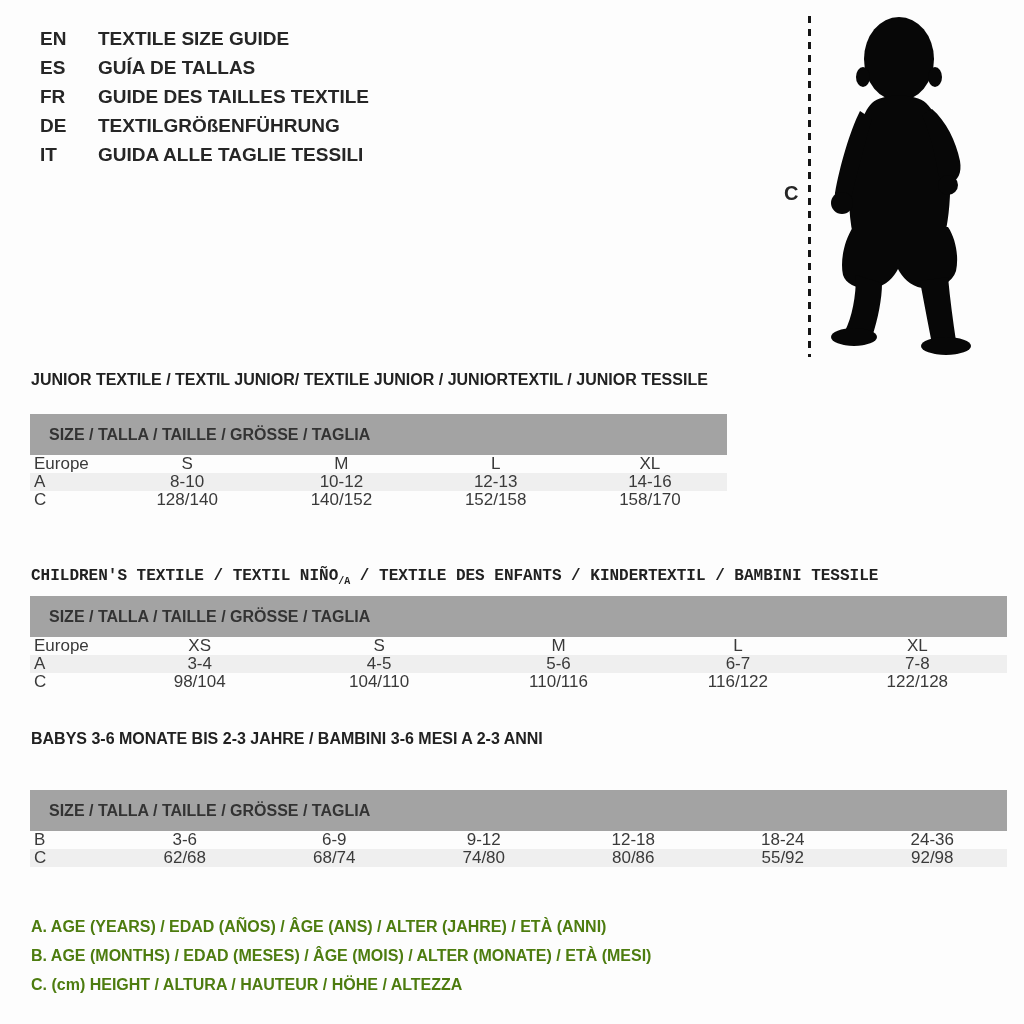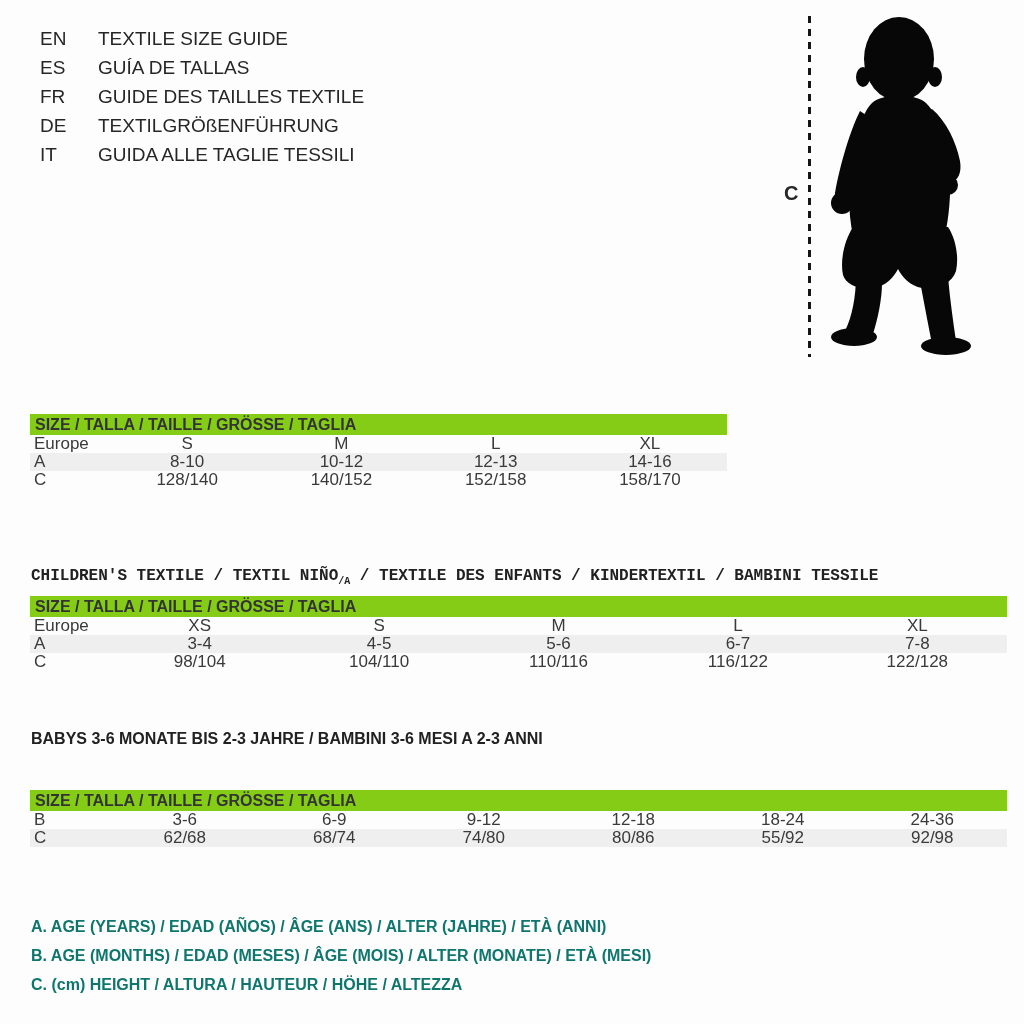--- a/index.html
+++ b/index.html
@@ -4,45 +4,45 @@
 <style>
   * { margin:0; padding:0; box-sizing:border-box; }
   body { background:#e9e9e9; }
   .canvas {
     position:relative; width:1024px; height:1024px; background:#fdfdfd;
     font-family:"Liberation Sans", sans-serif; overflow:hidden;
     color:#262626;
   }
   
   .lang-block { position:absolute; left:40px; top:24px; }
-  .lang-row { line-height:29px; font-weight:normal; font-size:19px; white-space:nowrap; }
+  .lang-row { line-height:29px; font-weight:bold; font-size:19px; white-space:nowrap; }
   .lang-code { display:inline-block; width:58px; }
   
   .c-label { position:absolute; left:784px; top:182px; font-weight:bold; font-size:20px; }
   .dotted-line {
     position:absolute; left:808px; top:16px; width:3px; height:341px;
     background:repeating-linear-gradient(to bottom,#151515 0 7px,transparent 7px 13px);
   }
   .toddler { position:absolute; left:820px; top:13px; }
   
   .sec-h { position:absolute; left:31px; font-weight:bold; font-size:16px; white-space:nowrap; color:#212121; }
   .sec-h .subsm { font-size:10px; vertical-align:-4px; }
   
   .stable { position:absolute; left:30px; font-size:17px; color:#3a3a3a; }
   .thead {
-    height:21px; background:#84cc16; display:flex; align-items:center;
-    padding-left:5px; font-weight:bold; font-size:16px; color:#333333; white-space:nowrap;
+    height:41px; background:#a3a3a3; display:flex; align-items:center;
+    padding-left:19px; font-weight:bold; font-size:16px; color:#333333; white-space:nowrap;
   }
   .trow { height:18px; display:flex; align-items:center; }
   .trow.alt { background:#efefef; }
   .tlabel { flex:0 0 80px; padding-left:4px; }
   .tval { flex:1 1 0; text-align:center; white-space:nowrap; }
   
   .legend { position:absolute; left:31px; top:912px; }
-  .legend-line { line-height:29px; font-weight:bold; font-size:16px; white-space:nowrap; color:#0f766e; }
+  .legend-line { line-height:29px; font-weight:bold; font-size:16px; white-space:nowrap; color:#4d7c0f; }
 </style>
 </head>
 <body>
 
 <div class="canvas">
 
   <div class="lang-block">
     <div class="lang-row">
       <span class="lang-code">EN</span><span>TEXTILE SIZE GUIDE</span>
     </div>
@@ -73,20 +73,21 @@
       <path d="M112,96 C126,108 136,128 140,148 C142,160 138,168 130,170 C122,171 118,164 117,154 C114,136 108,116 102,102 Z"></path>
       <circle cx="128" cy="172" r="10"></circle>
       <path d="M33,214 C24,228 20,248 23,262 C26,272 40,277 54,275 C66,273 74,264 78,256 C82,264 90,273 102,275 C116,277 132,271 136,258 C139,244 136,226 128,214 Z"></path>
       <path d="M36,262 C36,284 32,304 25,318 L52,324 C58,306 62,286 62,270 Z"></path>
       <ellipse cx="34" cy="324" rx="23" ry="9"></ellipse>
       <path d="M100,268 C104,290 108,310 111,326 L136,328 C133,308 130,286 128,264 Z"></path>
       <ellipse cx="126" cy="333" rx="25" ry="9"></ellipse>
     </g>
   </svg>
 
+  <div class="sec-h" style="top:371px;">JUNIOR TEXTILE / TEXTIL JUNIOR/ TEXTILE JUNIOR / JUNIORTEXTIL / JUNIOR TESSILE</div>
   <div class="stable" style="top:414px; width:697px;">
     <div class="thead">SIZE / TALLA / TAILLE / GRÖSSE / TAGLIA</div>
     <div class="trow">
       <span class="tlabel">Europe</span>
       <span class="tval">S</span>
       <span class="tval">M</span>
       <span class="tval">L</span>
       <span class="tval">XL</span>
     </div>
     <div class="trow alt">

